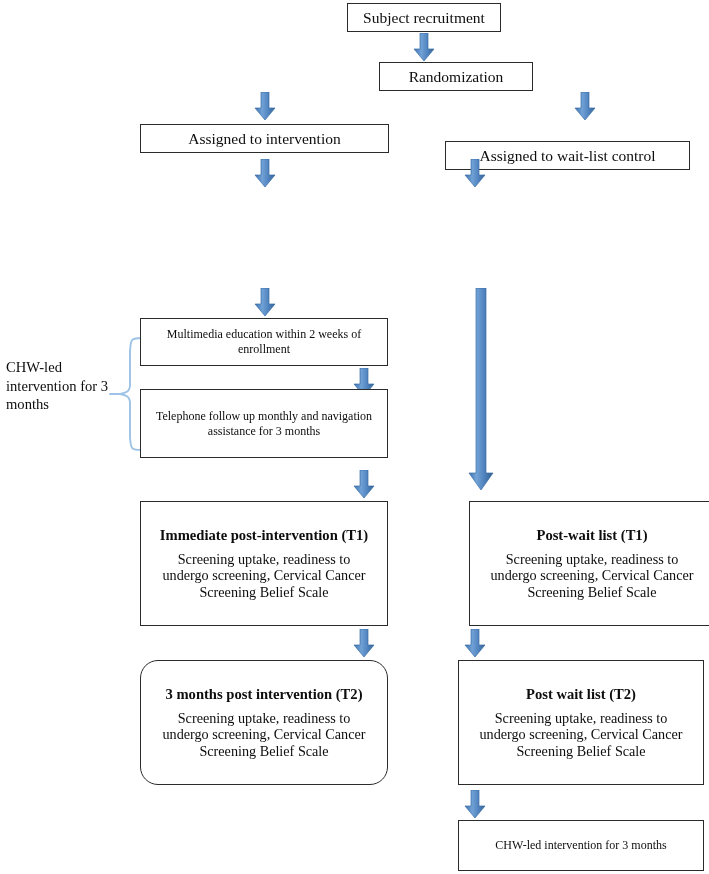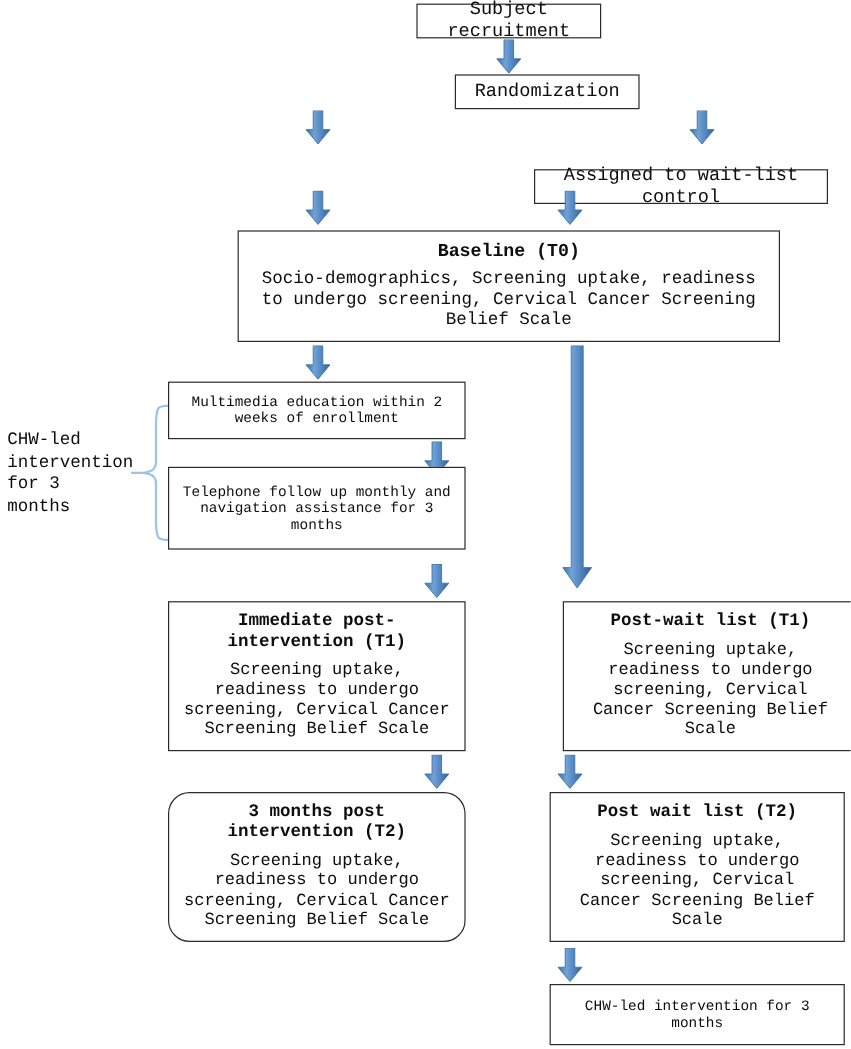--- a/index.html
+++ b/index.html
@@ -5,21 +5,21 @@
   html, body {
     margin: 0;
     padding: 0;
     background: #ffffff;
   }
   #canvas {
     position: relative;
     width: 709px;
     height: 874px;
     background: #ffffff;
-    font-family: Liberation Mono, monospace;
+    font-family: Liberation Serif, serif;
     overflow: hidden;
   }
   .box {
     position: absolute;
     box-sizing: border-box;
     border: 1.6px solid #2b2b2b;
     background: #ffffff;
     display: flex;
     flex-direction: column;
     align-items: center;
@@ -112,20 +112,23 @@
           <stop offset="0%" stop-color="#3C6FAE"></stop>
             <stop offset="35%" stop-color="#71A2D6"></stop>
           <stop offset="70%" stop-color="#4E81BD"></stop>
             <stop offset="100%" stop-color="#35638F"></stop>
         </linearGradient>
       </defs>
       <polygon points="7,0 15,0 15,16 21,16 11,28 1,16 7,16" fill="url(#gA3)" stroke="#3A6FA8" stroke-width="0.7"></polygon>
     </svg>
   </div>
 
+  <div class="box" style="left:140px; top:124px; width:249px; height:29px;">
+    <div class="t-single">Assigned to intervention</div>
+  </div>
 
   <div class="box" style="left:445px; top:124px; width:245px; height:29px;margin-top:17px;">
     <div class="t-single">Assigned to wait-list control</div>
   </div>
 
   <div class="arrow-wrap" style="left:254px; top:159px; width:22px; height:29px;">
     <svg class="arrow" viewBox="0 0 22 29" preserveAspectRatio="none" aria-hidden="true">
       <defs>
         <linearGradient id="gA4" x1="0" y1="0" x2="1" y2="0">
           <stop offset="0%" stop-color="#3C6FAE"></stop>
@@ -145,24 +148,20 @@
           <stop offset="0%" stop-color="#3C6FAE"></stop>
             <stop offset="35%" stop-color="#71A2D6"></stop>
           <stop offset="70%" stop-color="#4E81BD"></stop>
             <stop offset="100%" stop-color="#35638F"></stop>
         </linearGradient>
       </defs>
       <polygon points="7,0 15,0 15,16 21,16 11,28 1,16 7,16" fill="url(#gA5)" stroke="#3A6FA8" stroke-width="0.7"></polygon>
     </svg>
   </div>
 
-  <div class="box" style="left:198px; top:192px; width:452px; height:93px; padding:6px 18px;">
-    <div class="title t-base-title">Baseline (T0)</div>
-    <div class="body t-base-body">Socio-demographics, Screening uptake, readiness to undergo screening, Cervical Cancer Screening Belief Scale</div>
-  </div>
 
   <div class="arrow-wrap" style="left:254px; top:288px; width:22px; height:29px;">
     <svg class="arrow" viewBox="0 0 22 29" preserveAspectRatio="none" aria-hidden="true">
       <defs>
         <linearGradient id="gA6" x1="0" y1="0" x2="1" y2="0">
           <stop offset="0%" stop-color="#3C6FAE"></stop>
             <stop offset="35%" stop-color="#71A2D6"></stop>
           <stop offset="70%" stop-color="#4E81BD"></stop>
             <stop offset="100%" stop-color="#35638F"></stop>
         </linearGradient>

